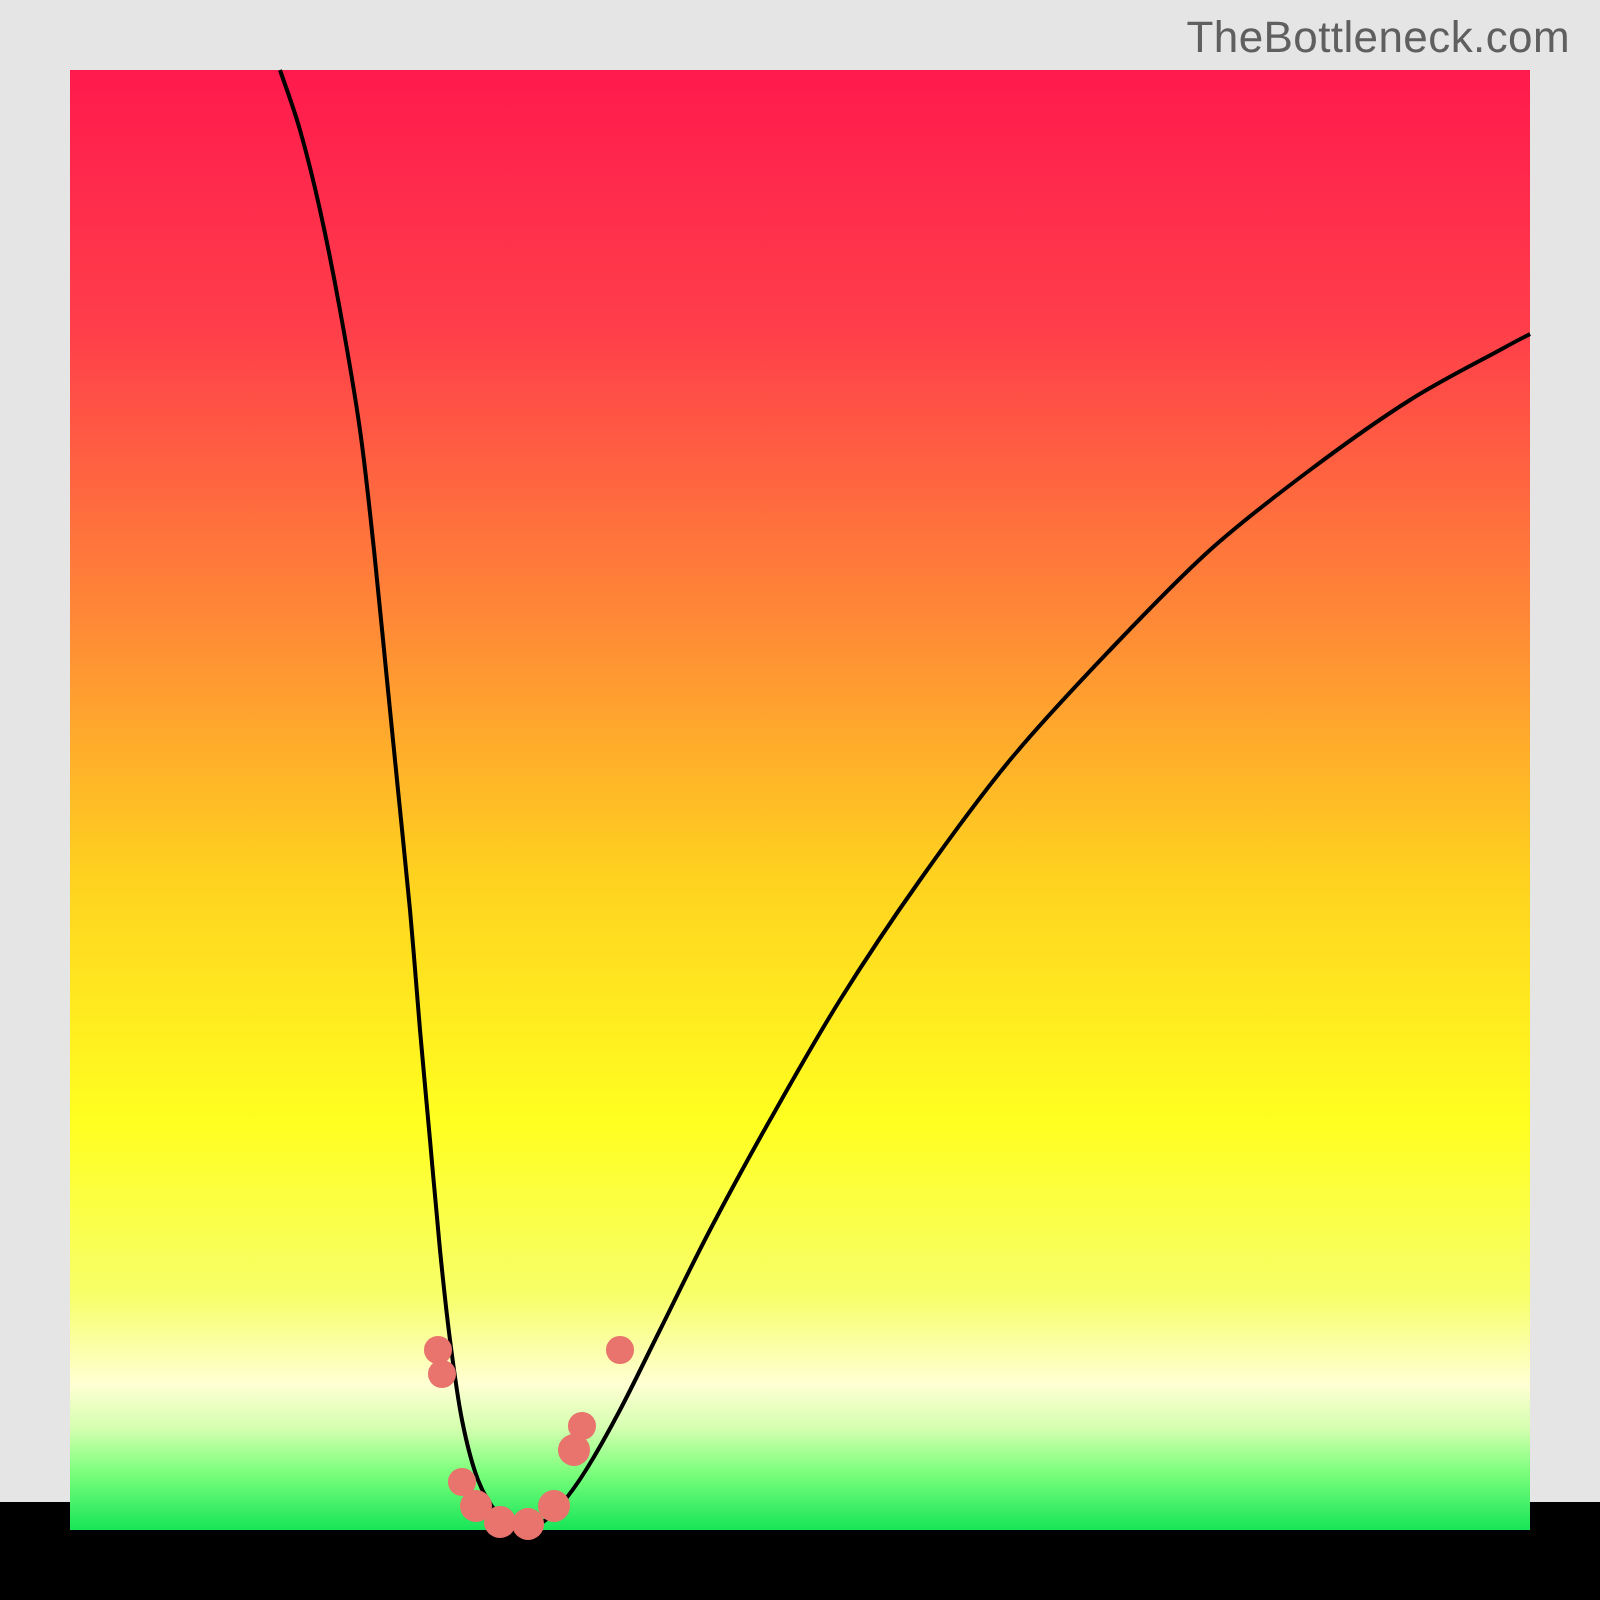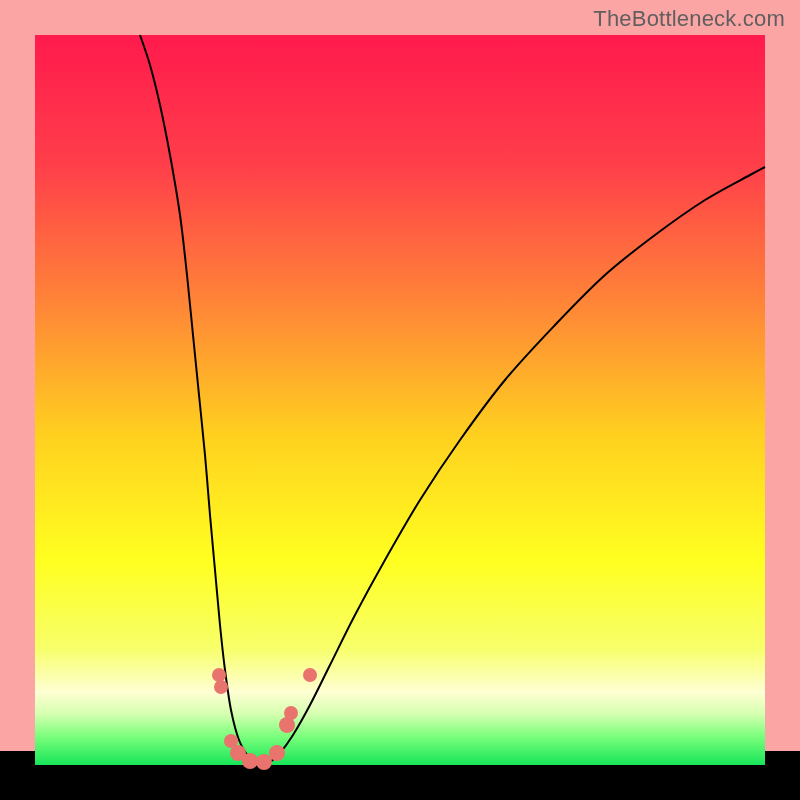--- a/index.html
+++ b/index.html
@@ -10,21 +10,21 @@
     overflow: hidden;
     background: #000;
     font-family: Arial, Helvetica, sans-serif;
   }
   .frame {
     position: absolute;
     left: 0;
     top: 0;
     width: 800px;
     height: 751px;
-    background: #fca5a5;
+    background: #e5e5e5;
   }
   .plot-area {
     position: absolute;
     left: 35px;
     top: 35px;
     width: 730px;
     height: 730px;
   }
   .gradient {
     position: absolute;

